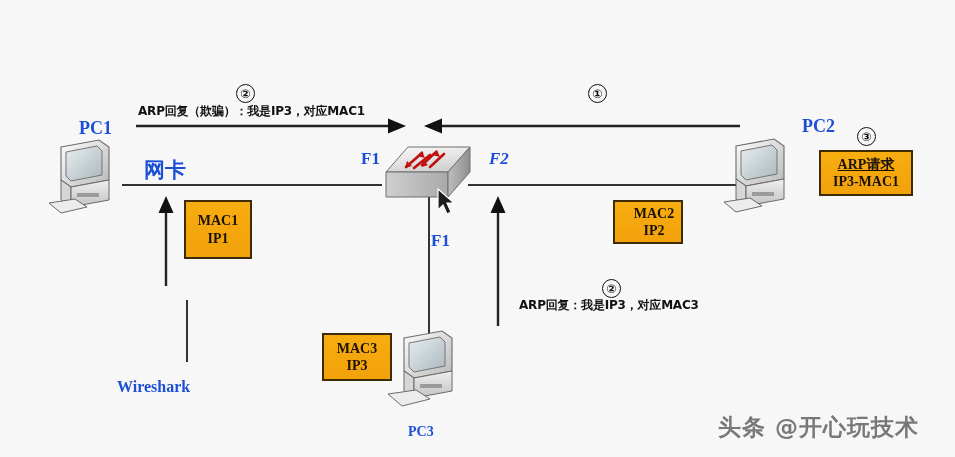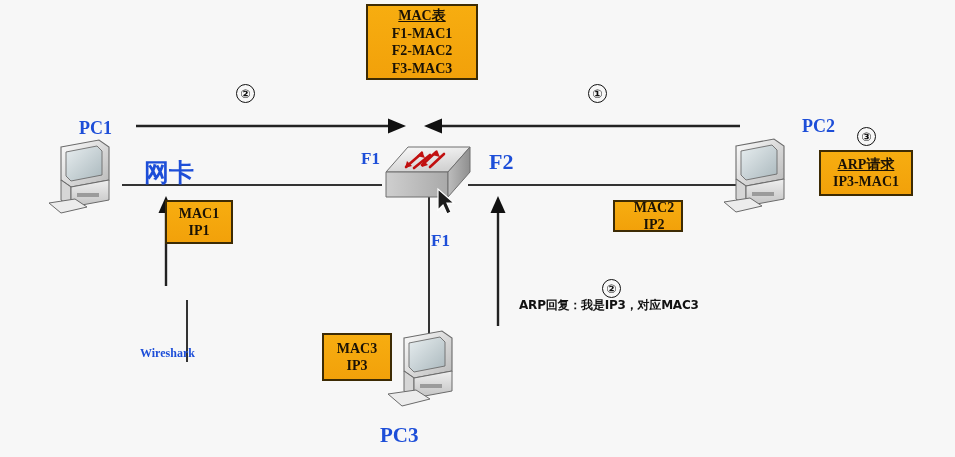--- a/index.html
+++ b/index.html
@@ -86,32 +86,27 @@
 
   
   svg{display:block;overflow:visible;}
   .svgabs{position:absolute;}
 </style>
 </head>
 <body>
 
 <div id="stage">
 
-  <div class="obox" style="left:366px;top:4px;width:112px;height:76px;font-size:14px;">
-    <span class="ln hdr">MAC表</span>
-    <span class="ln">F1-MAC1</span>
-    <span class="ln">F2-MAC2</span>
-    <span class="ln">F3-MAC3</span>
-  </div>
 
   <div class="circ" style="left:236px;top:84px;">②</div>
   <div class="circ" style="left:588px;top:84px;">①</div>
   <div class="circ" style="left:857px;top:127px;">③</div>
   <div class="circ" style="left:602px;top:279px;">②</div>
 
+  <div class="msg" style="left:138px;top:103px;">ARP回复（欺骗）：我是IP3，对应MAC1</div>
   <div class="msg" style="left:519px;top:297px;text-align:center;">ARP回复：我是IP3，对应MAC3</div>
 
   <svg class="svgabs" style="left:136px;top:118px;" width="270" height="16" viewBox="0 0 270 16">
     <line x1="0" y1="8" x2="252" y2="8" stroke="#222" stroke-width="2.4"></line>
     <polygon points="252,0.5 270,8 252,15.5" fill="#111"></polygon>
   </svg>
 
   <svg class="svgabs" style="left:424px;top:118px;" width="316" height="16" viewBox="0 0 316 16">
     <line x1="18" y1="8" x2="316" y2="8" stroke="#222" stroke-width="2.4"></line>
     <polygon points="18,0.5 0,8 18,15.5" fill="#111"></polygon>
@@ -129,21 +124,21 @@
 
   <div class="hline" style="left:122px;top:184px;width:260px;"></div>
 
   <div class="hline" style="left:468px;top:184px;width:270px;"></div>
 
   <div class="vline" style="left:428px;top:190px;height:168px;"></div>
 
   <div class="vline" style="left:186px;top:300px;height:62px;"></div>
 
   <div class="txt" style="left:361px;top:150px;font-size:17px;">F1</div>
-  <div class="txt" style="left:489px;top:150px;font-size:22px;">F2</div>
+  <div class="txt" style="left:489px;top:150px;font-size:17px;font-style:italic;">F2</div>
   <div class="txt" style="left:431px;top:232px;font-size:17px;">F1</div>
 
   <svg class="svgabs" style="left:378px;top:145px;" width="100" height="72" viewBox="0 0 100 72">
     <defs>
       <linearGradient id="swTop" x1="0" y1="0" x2="0.4" y2="1">
         <stop offset="0" stop-color="#fbfbfb"></stop>
           <stop offset="1" stop-color="#d2d2d2"></stop>
       </linearGradient>
       <linearGradient id="swLeft" x1="0" y1="0" x2="1" y2="0">
         <stop offset="0" stop-color="#cfcfcf"></stop>
@@ -199,23 +194,23 @@
     <path d="M14,10 L52,3 L62,10 L62,43 L24,50 L14,43 Z" fill="url(#mon1)" stroke="#6b6b6b" stroke-width="1.1"></path>
     <path d="M19,15 L50,9 L55,14 L55,38 L24,44 L19,39 Z" fill="url(#scr1)" stroke="#6b6b6b" stroke-width="0.9"></path>
 
     <path d="M14,43 L24,50 L24,70 L14,63 Z" fill="#d6d6d6" stroke="#6b6b6b" stroke-width="1"></path>
     <path d="M24,50 L62,43 L62,63 L24,70 Z" fill="url(#base1)" stroke="#6b6b6b" stroke-width="1"></path>
     <rect x="30" y="56" width="22" height="4" fill="#9b9b9b"></rect>
 
     <path d="M2,66 L28,62 L40,70 L14,76 Z" fill="#ececec" stroke="#6b6b6b" stroke-width="1"></path>
   </svg>
 
-  <div class="txt cn" style="left:144px;top:159px;font-size:25px;">网卡</div>
-
-  <div class="obox" style="left:165px;top:200px;width:68px;height:44px;font-size:14px;">
+  <div class="txt cn" style="left:144px;top:159px;font-size:21px;">网卡</div>
+
+  <div class="obox" style="left:184px;top:200px;width:68px;height:59px;font-size:14px;">
     <span class="ln">MAC1</span>
     <span class="ln">IP1</span>
   </div>
 
   <div class="txt" style="left:770px;top:117px;font-size:18px;margin-left:32px;">PC2</div>
   <svg class="svgabs" style="left:722px;top:136px;" width="82" height="84" viewBox="0 0 82 84">
     <defs>
       <linearGradient id="mon2" x1="0" y1="0" x2="1" y2="1">
         <stop offset="0" stop-color="#fdfdfd"></stop>
           <stop offset="1" stop-color="#b9b9b9"></stop>
@@ -230,21 +225,21 @@
       </linearGradient>
     </defs>
     <path d="M14,10 L52,3 L62,10 L62,43 L24,50 L14,43 Z" fill="url(#mon2)" stroke="#6b6b6b" stroke-width="1.1"></path>
     <path d="M19,15 L50,9 L55,14 L55,38 L24,44 L19,39 Z" fill="url(#scr2)" stroke="#6b6b6b" stroke-width="0.9"></path>
     <path d="M14,43 L24,50 L24,70 L14,63 Z" fill="#d6d6d6" stroke="#6b6b6b" stroke-width="1"></path>
     <path d="M24,50 L62,43 L62,63 L24,70 Z" fill="url(#base2)" stroke="#6b6b6b" stroke-width="1"></path>
     <rect x="30" y="56" width="22" height="4" fill="#9b9b9b"></rect>
     <path d="M2,66 L28,62 L40,70 L14,76 Z" fill="#ececec" stroke="#6b6b6b" stroke-width="1"></path>
   </svg>
 
-  <div class="obox" style="left:613px;top:200px;width:70px;height:32px;font-size:14px;padding-left:12px;">
+  <div class="obox" style="left:613px;top:200px;width:70px;height:44px;font-size:14px;padding-left:12px;">
     <span class="ln">MAC2</span>
     <span class="ln">IP2</span>
   </div>
 
   <div class="obox" style="left:819px;top:150px;width:94px;height:46px;font-size:14px;">
     <span class="ln hdr">ARP请求</span>
     <span class="ln">IP3-MAC1</span>
   </div>
 
   <svg class="svgabs" style="left:386px;top:330px;" width="86" height="88" viewBox="0 0 86 88">
@@ -262,23 +257,24 @@
           <stop offset="1" stop-color="#c2c2c2"></stop>
       </linearGradient>
     </defs>
     <path d="M18,8 L56,1 L66,8 L66,41 L28,48 L18,41 Z" fill="url(#mon3)" stroke="#6b6b6b" stroke-width="1.1"></path>
     <path d="M23,13 L54,7 L59,12 L59,36 L28,42 L23,37 Z" fill="url(#scr3)" stroke="#6b6b6b" stroke-width="0.9"></path>
     <path d="M18,41 L28,48 L28,68 L18,61 Z" fill="#d6d6d6" stroke="#6b6b6b" stroke-width="1"></path>
     <path d="M28,48 L66,41 L66,61 L28,68 Z" fill="url(#base3)" stroke="#6b6b6b" stroke-width="1"></path>
     <rect x="34" y="54" width="22" height="4" fill="#9b9b9b"></rect>
     <path d="M2,64 L30,60 L44,69 L16,76 Z" fill="#ececec" stroke="#6b6b6b" stroke-width="1"></path>
   </svg>
-  <div class="txt" style="left:380px;top:424px;font-size:21px;font-family:Liberation Serif, serif;">PC3</div>
+  <div class="txt" style="left:408px;top:424px;font-size:14px;font-family:Liberation Serif, serif;">PC3</div>
 
   <div class="obox" style="left:322px;top:333px;width:70px;height:48px;font-size:14px;">
     <span class="ln">MAC3</span>
     <span class="ln">IP3</span>
   </div>
 
-  <div class="txt" style="left:117px;top:347px;font-size:12px;margin-left:23px;">Wireshark</div>
-
+  <div class="txt" style="left:117px;top:378px;font-size:16px;">Wireshark</div>
+
+  <div class="wm" style="left:718px;top:412px;">头条 @开心玩技术</div>
 
 </div>
 
 </body></html>

